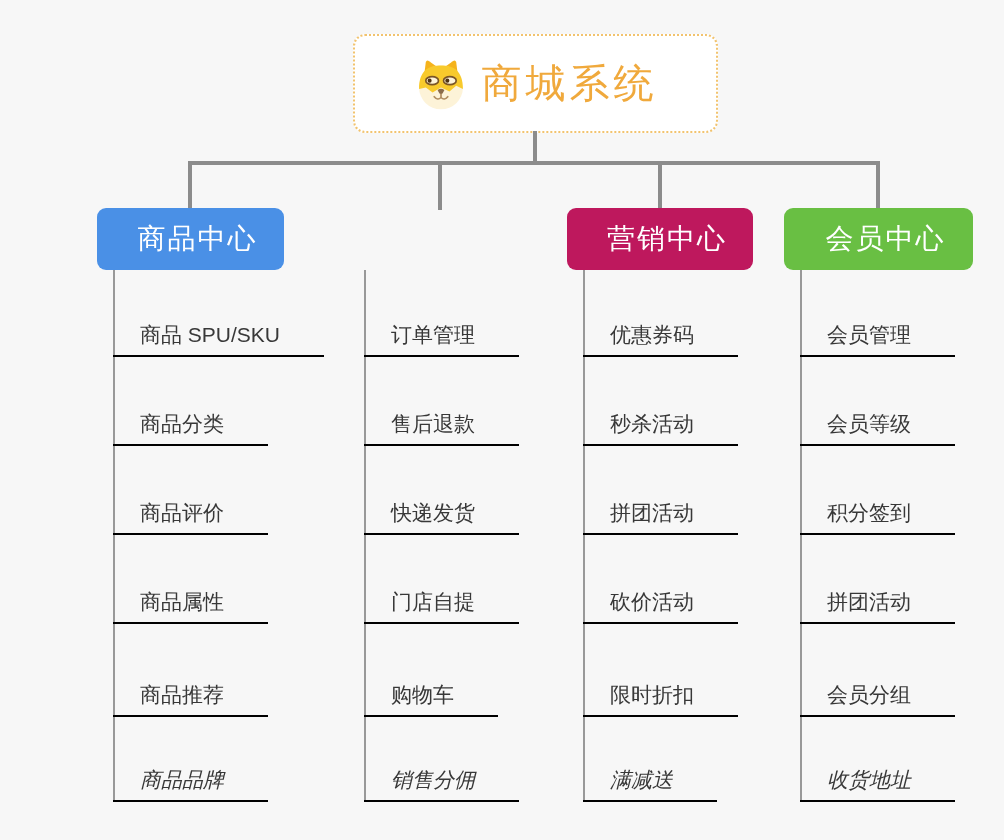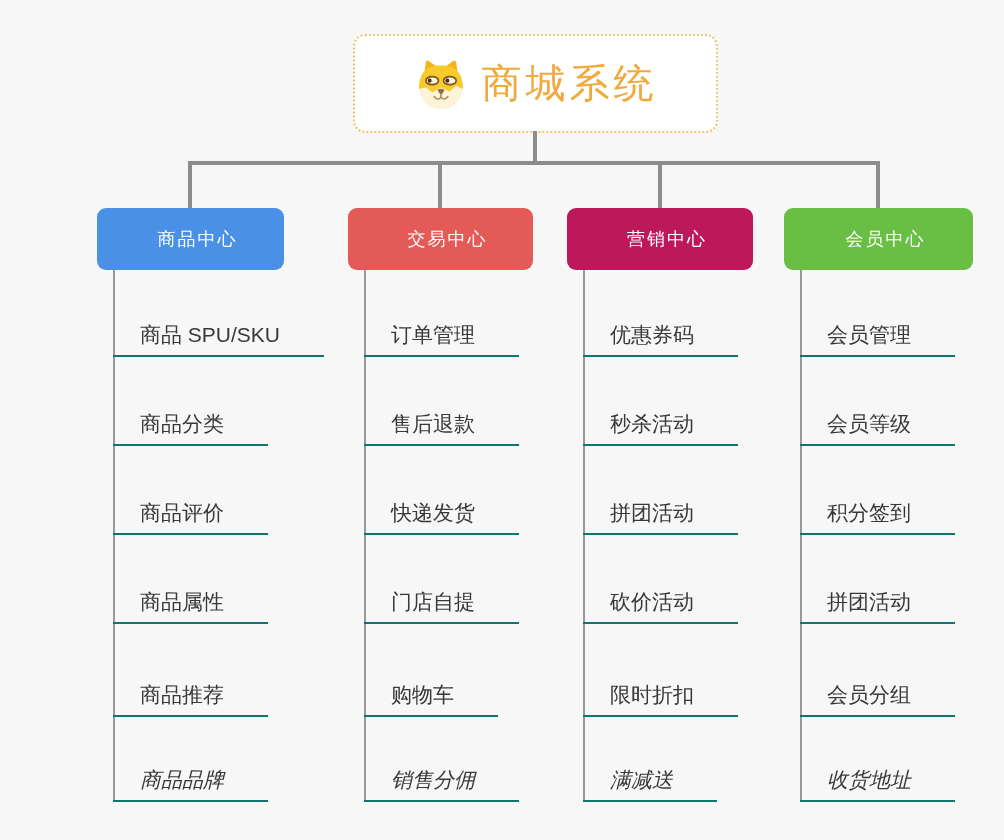--- a/index.html
+++ b/index.html
@@ -36,32 +36,32 @@
   .column{position:absolute;top:208px;height:600px;}
   .col-0{left:57px; width:187px;}
   .col-1{left:308px;width:185px;}
   .col-2{left:527px;width:186px;}
   .col-3{left:744px;width:189px;}
 
   .node{
     position:absolute;left:0;top:0;width:100%;height:62px;
     border-radius:9px;box-sizing:border-box;
     display:flex;align-items:center;justify-content:center;
-    color:#ffffff;font-size:18px;letter-spacing:2px;white-space:nowrap;
+    color:#ffffff;font-size:28px;letter-spacing:2px;white-space:nowrap;
     cursor:pointer;
     padding-left:14px;
   }
   .trunk{
     position:absolute;left:16px;top:62px;width:2px;height:532px;
     background:#999999;
   }
   .item{
     position:absolute;left:16px;
     padding:0 44px 7px 27px;
-    border-bottom:2px solid #0f766e;
+    border-bottom:2px solid #000000;
     font-size:21px;line-height:26px;color:#383838;white-space:nowrap;
     cursor:pointer;
   }
   .item-0{top:114px;} .item-1{top:203px;} .item-2{top:292px;}
   .item-3{top:381px;} .item-4{top:474px;} .item-5{top:559px;font-style:italic;}
 </style>
 </head>
 <body>
 
 <div class="canvas">
@@ -101,21 +101,20 @@
     <div class="trunk"></div>
     <div class="item item-0">商品 SPU/SKU</div>
     <div class="item item-1">商品分类</div>
     <div class="item item-2">商品评价</div>
     <div class="item item-3">商品属性</div>
     <div class="item item-4">商品推荐</div>
     <div class="item item-5">商品品牌</div>
   </div>
 
   <div class="column col-1">
-    <div class="node" style="background-color: rgb(228, 90, 87);">交易中心</div>
     <div class="trunk"></div>
     <div class="item item-0">订单管理</div>
     <div class="item item-1">售后退款</div>
     <div class="item item-2">快递发货</div>
     <div class="item item-3">门店自提</div>
     <div class="item item-4">购物车</div>
     <div class="item item-5">销售分佣</div>
   </div>
 
   <div class="column col-2">

